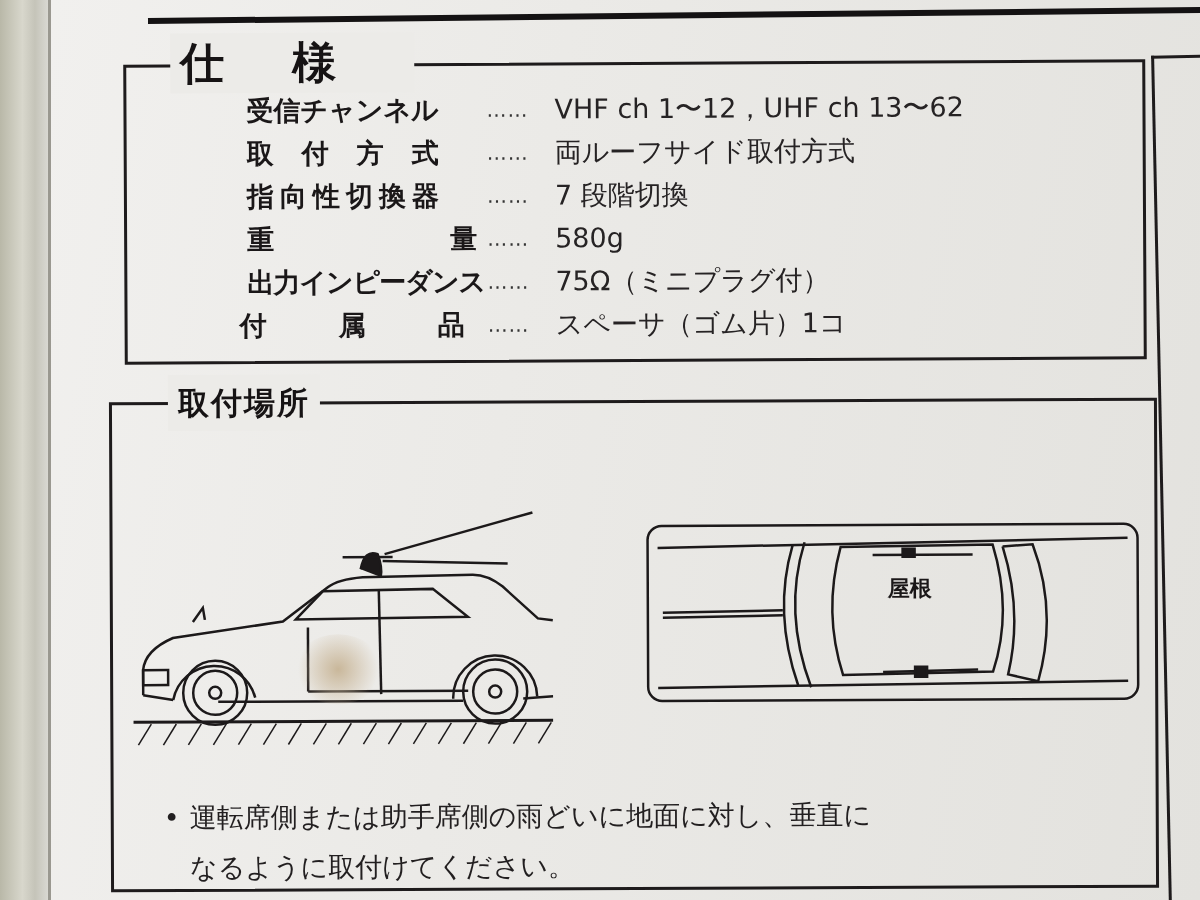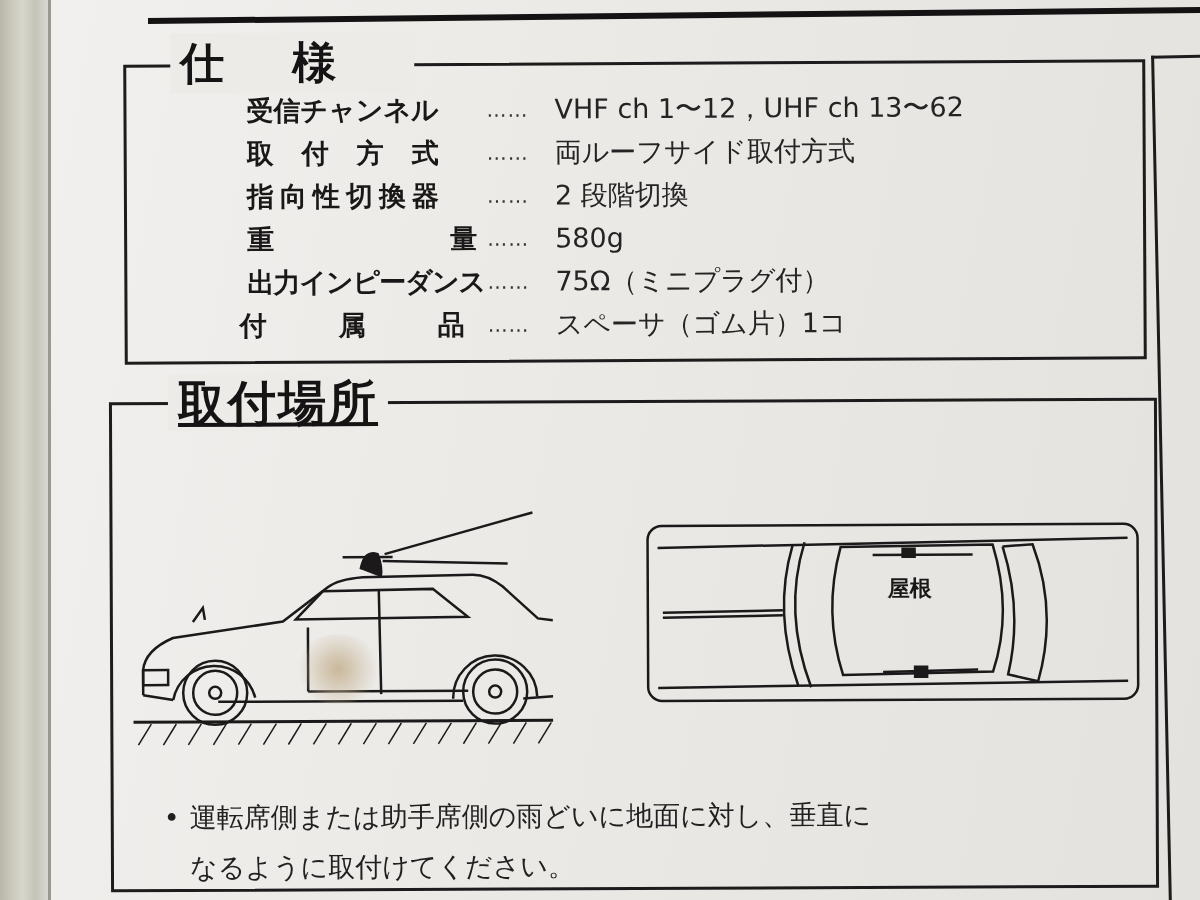--- a/index.html
+++ b/index.html
@@ -28,21 +28,21 @@
       position:absolute; border:3px solid #1e1b1c; box-sizing:border-box;
     }
     .box.spec { left:124px; top:62px; width:1022px; height:300px; transform:rotate(-0.3deg); }
     .box.mount { left:110px; top:400px; width:1048px; height:490px; transform:rotate(-0.25deg); }
     .box.side-right { left:1160px; top:55px; width:60px; height:850px; border-right:none; transform:rotate(-1.2deg); }
     .box-title {
       position:absolute; background:#ecebe8; padding:0 10px;
       font-weight:bold; color:#161314;
     }
     .spec .box-title { left:44px; top:-34px; font-size:44px; letter-spacing:68px; line-height:60px; }
-    .mount .box-title { left:56px; top:-30px; font-size:48px; line-height:56px; letter-spacing:2px;text-decoration:underline; }
+    .mount .box-title { left:56px; top:-30px; font-size:31px; line-height:56px; letter-spacing:2px; }
     .spec-rows { position:absolute; left:120px; top:22px; }
     .row { display:flex; height:43px; align-items:center; font-size:27px; white-space:nowrap; }
     .row .label { width:240px; font-weight:bold; display:flex; justify-content:space-between; }
     .row .dots { width:68px; letter-spacing:1px; color:#333; font-size:20px; }
     .row .value { color:#262324; }
     .row:nth-child(6) { margin-left:-8px; }
     .car-side { position:absolute; left:20px; top:105px; }
     .car-top { position:absolute; left:530px; top:115px; }
     .roof-label { position:absolute; left:775px; top:172px; font-size:22px; font-weight:bold; }
     .note { position:absolute; left:50px; top:388px; font-size:27px; line-height:50px; color:#221f20; }
@@ -67,21 +67,21 @@
       <span class="value">VHF ch 1〜12，UHF ch 13〜62</span>
     </div>
     <div class="row">
       <span class="label" style="letter-spacing:28px">取付方式</span>
       <span class="dots">……</span>
       <span class="value">両ルーフサイド取付方式</span>
     </div>
     <div class="row">
       <span class="label" style="letter-spacing:6px">指向性切換器</span>
       <span class="dots">……</span>
-      <span class="value">2 段階切換</span>
+      <span class="value">7 段階切換</span>
     </div>
     <div class="row">
       <span class="label" style="letter-spacing:176px">重量</span>
       <span class="dots">……</span>
       <span class="value">580g</span>
     </div>
     <div class="row">
       <span class="label" style="letter-spacing:-1px">出力インピーダンス</span>
       <span class="dots">……</span>
       <span class="value">75Ω（ミニプラグ付）</span>

